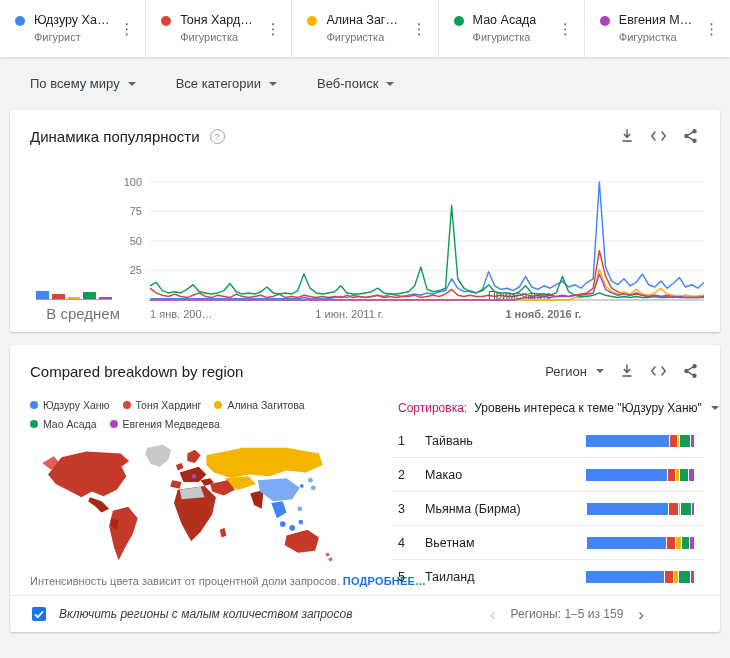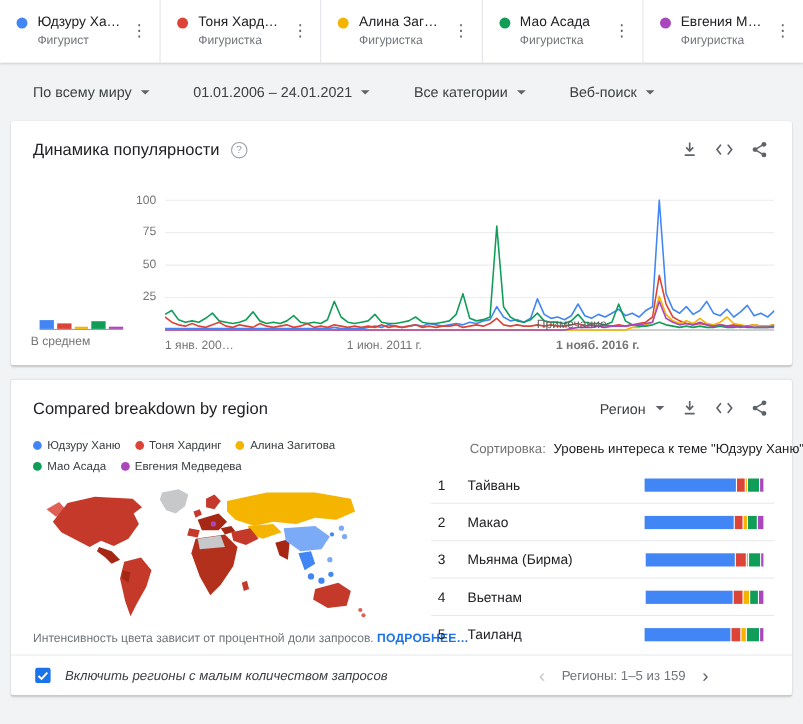--- a/index.html
+++ b/index.html
@@ -28,21 +28,21 @@
   .card-header { display:flex; align-items:center; padding:14px 14px 0 20px; }
   .card-title { font-size:15px; color:#202124; }
   .help { width:15px; height:15px; border:1.5px solid #9aa0a6; border-radius:50%; color:#9aa0a6; font-size:9.5px; display:flex; align-items:center; justify-content:center; margin-left:10px; cursor:pointer; }
   .hdr-spacer { flex:1; }
   .icon-btn { padding:4px 8px; cursor:pointer; display:flex; align-items:center; }
   
   .ts-wrap { display:flex; padding:28px 16px 4px 18px; }
   .avg-block { width:92px; flex:none; display:flex; flex-direction:column; }
   .avg-bars { height:124px; width:76px; margin:0 auto; display:flex; align-items:flex-end; justify-content:center; gap:3px; border-bottom:1px solid #9aa0a6; }
   .avgbar { width:13px; }
-  .avg-label { font-size:11px; color:#757575; text-align:left; margin-top:5px; }
+  .avg-label { font-size:15px; color:#757575; text-align:right; margin-top:5px; }
   .y-ticks { width:30px; flex:none; position:relative; height:130px; }
   .ytick { position:absolute; right:8px; font-size:11px; color:#757575; line-height:1;margin-left:40px; }
   .yt0 { top:1px; } .yt1 { top:30px; } .yt2 { top:60px; } .yt3 { top:89px; }
   .plot { flex:1; position:relative; height:152px; min-width:0; }
   #ts { width:100%; height:130px; display:block; }
   .xlab { position:absolute; top:132px; font-size:11px; color:#757575; white-space:nowrap; }
   .xl0 { left:0; }
   .xl1 { left:36%; transform:translateX(-50%); }
   .xl2 { left:71%; transform:translateX(-50%);font-weight:bold; }
   .note { position:absolute; bottom:27px; left:61%; font-size:11px; color:#616161; }
@@ -53,21 +53,21 @@
   .left-col { width:352px; flex:none; }
   .legend { display:flex; flex-wrap:wrap; column-gap:13px; row-gap:7px; font-size:10.5px; color:#3c4043; padding-top:8px; max-width:345px; }
   .lg-item { display:flex; align-items:center; gap:5px; }
   .lg-dot { width:8px; height:8px; border-radius:50%; flex:none; }
   .map-wrap { margin-top:12px; }
   .map { width:328px; height:124px; display:block; }
   .map-foot { font-size:11px; color:#70757a; margin-top:9px; white-space:nowrap; }
   .map-link { color:#1a73e8; font-weight:bold; cursor:pointer; letter-spacing:.2px; }
   .right-col { flex:1; padding-left:10px; display:flex; flex-direction:column; min-width:0; }
   .sort-row { display:flex; align-items:center; gap:7px; padding:10px 0 9px 6px; font-size:12px; white-space:nowrap; }
-  .sort-label { color:#737373;margin-left:29px; }
+  .sort-label { color:#be185d; }
   .sort-value { color:#202124; display:flex; align-items:center; gap:9px; cursor:pointer; }
   .rrow { display:flex; align-items:center; height:34px; border-bottom:1px solid #e8eaed; padding:0 10px 0 6px; }
   .rrow:last-child { border-bottom:none; }
   .rrank { width:27px; font-size:12.5px; color:#202124; }
   .rname { flex:1; font-size:12.5px; color:#202124; white-space:nowrap; overflow:hidden; text-overflow:ellipsis; }
   .rbar { display:flex; gap:1px; height:12px; flex:none; cursor:pointer; }
   .seg { height:12px; }
   
   .bottom-bar { display:flex; align-items:center; border-top:1px solid #e8eaed; height:37px; margin-top:1px; padding-left:22px; }
   .cb { width:14px; height:14px; border-radius:2px; background:#1a73e8; display:flex; align-items:center; justify-content:center; cursor:pointer; flex:none; }
@@ -120,24 +120,20 @@
       <div class="chip-title">Евгения Медведева</div>
       <div class="chip-sub">Фигуристка</div>
     </div>
     <span class="kebab">⋮</span>
   </div>
 </div>
 
 <div class="filters">
   <div class="filter">
     <span>По всему миру</span>
-    <span class="caret"></span>
-  </div>
-  <div class="filter">
-    <span>01.01.2006 – 24.01.2021</span>
     <span class="caret"></span>
   </div>
   <div class="filter">
     <span>Все категории</span>
     <span class="caret"></span>
   </div>
   <div class="filter">
     <span>Веб-поиск</span>
     <span class="caret"></span>
   </div>

